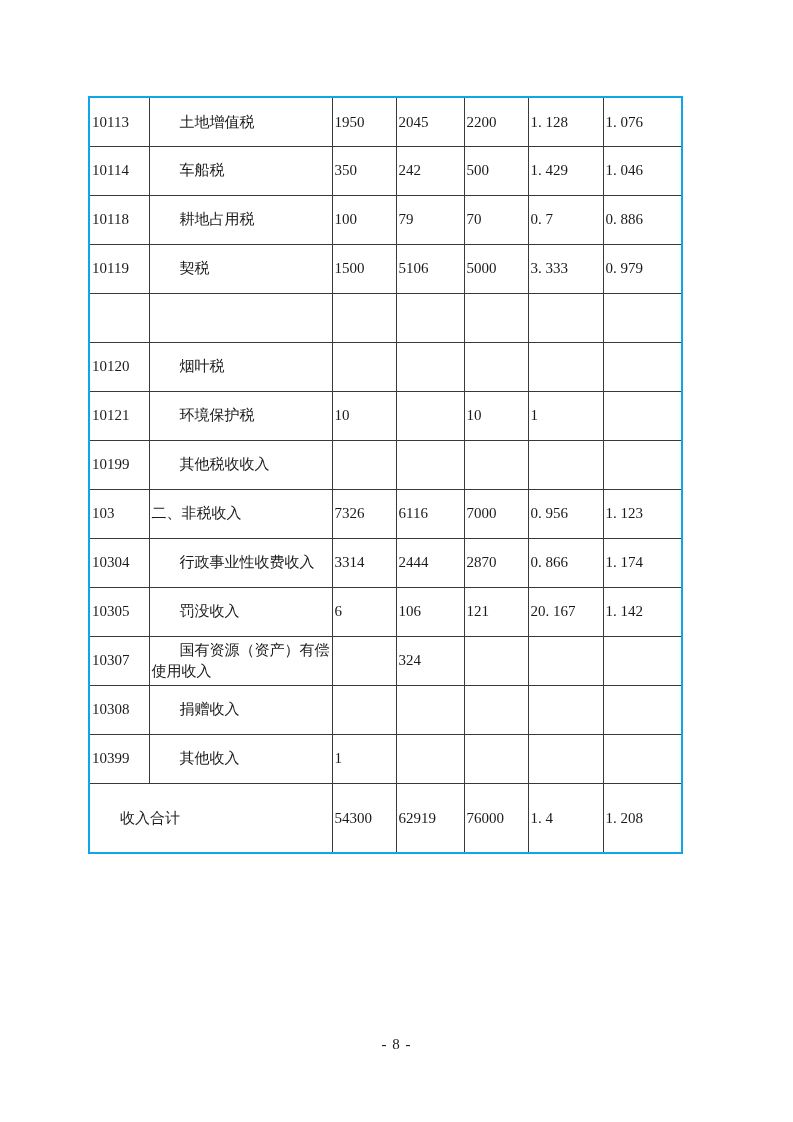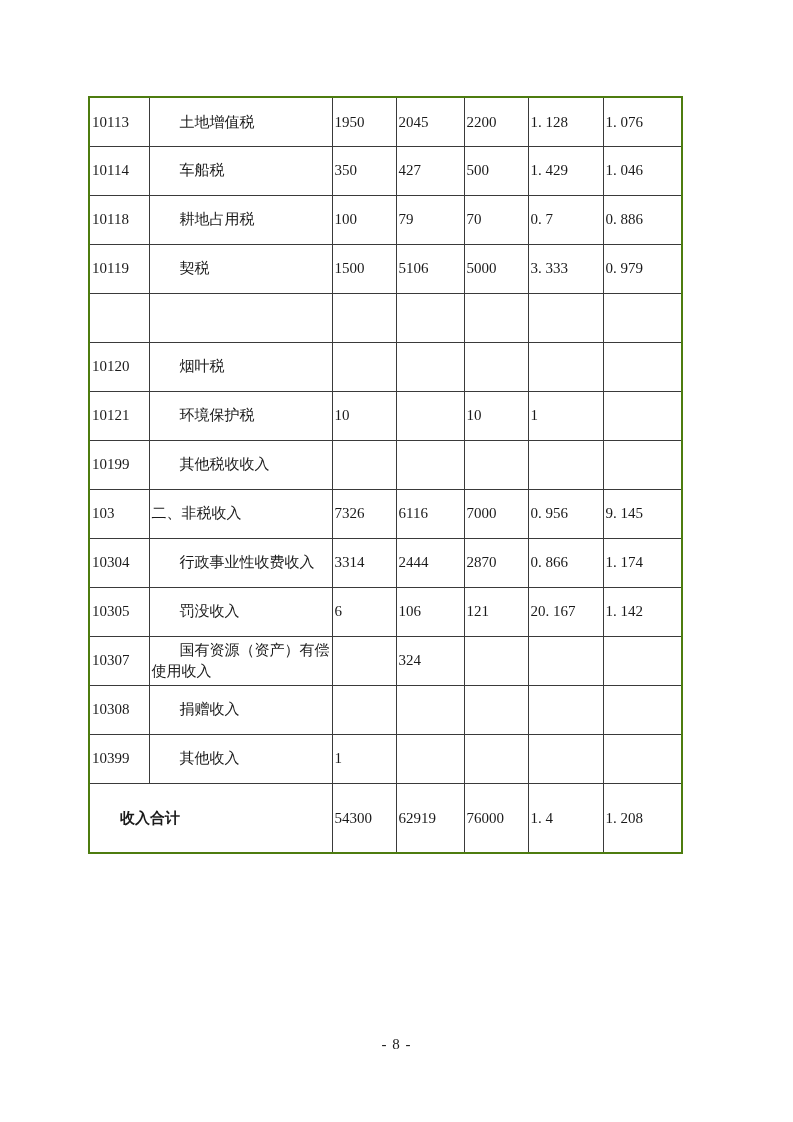--- a/index.html
+++ b/index.html
@@ -16,38 +16,38 @@
     font-family: "Liberation Serif", "DejaVu Serif", serif;
     color: #1a1a1a;
   }
   table.revenue {
     position: absolute;
     left: 88px;
     top: 96px;
     width: 593px;
     border-collapse: collapse;
     table-layout: fixed;
-    border: 2px solid #4d7c0f;
+    border: 2px solid #0ea5e9;
   }
   table.revenue td {
     border: 1px solid #3a3a3a;
     font-size: 15px;
     line-height: 1.35;
     padding: 1px 2px;
     vertical-align: middle;
     overflow: hidden;
     word-break: break-all;
   }
   table.revenue tr { height: 49px; }
   table.revenue tr.total-row { height: 70px; }
   td.code { padding-left: 3px; }
   td.name.indent { text-indent: 28px; margin-left: 12px; }
   td.num { padding-left: 3px; }
   td.total-label {
-    font-weight: bold;
+    font-weight: normal;
     font-size: 16px;
     text-indent: 28px;
   }
   .footer {
     position: absolute;
     top: 1036px;
     left: 0;
     width: 100%;
     text-align: center;
     font-size: 15px;
@@ -76,21 +76,21 @@
           <td class="num">1950</td>
           <td class="num">2045</td>
           <td class="num">2200</td>
           <td class="num">1. 128</td>
           <td class="num">1. 076</td>
         </tr>
         <tr>
           <td class="code">10114</td>
           <td class="name indent">车船税</td>
           <td class="num">350</td>
-          <td class="num">427</td>
+          <td class="num">242</td>
           <td class="num">500</td>
           <td class="num">1. 429</td>
           <td class="num">1. 046</td>
         </tr>
         <tr>
           <td class="code">10118</td>
           <td class="name indent">耕地占用税</td>
           <td class="num">100</td>
           <td class="num">79</td>
           <td class="num">70</td>
@@ -142,21 +142,21 @@
           <td class="num"></td>
           <td class="num"></td>
         </tr>
         <tr>
           <td class="code">103</td>
           <td class="name">二、非税收入</td>
           <td class="num">7326</td>
           <td class="num">6116</td>
           <td class="num">7000</td>
           <td class="num">0. 956</td>
-          <td class="num">9. 145</td>
+          <td class="num">1. 123</td>
         </tr>
         <tr>
           <td class="code">10304</td>
           <td class="name indent">行政事业性收费收入</td>
           <td class="num">3314</td>
           <td class="num">2444</td>
           <td class="num">2870</td>
           <td class="num">0. 866</td>
           <td class="num">1. 174</td>
         </tr>

